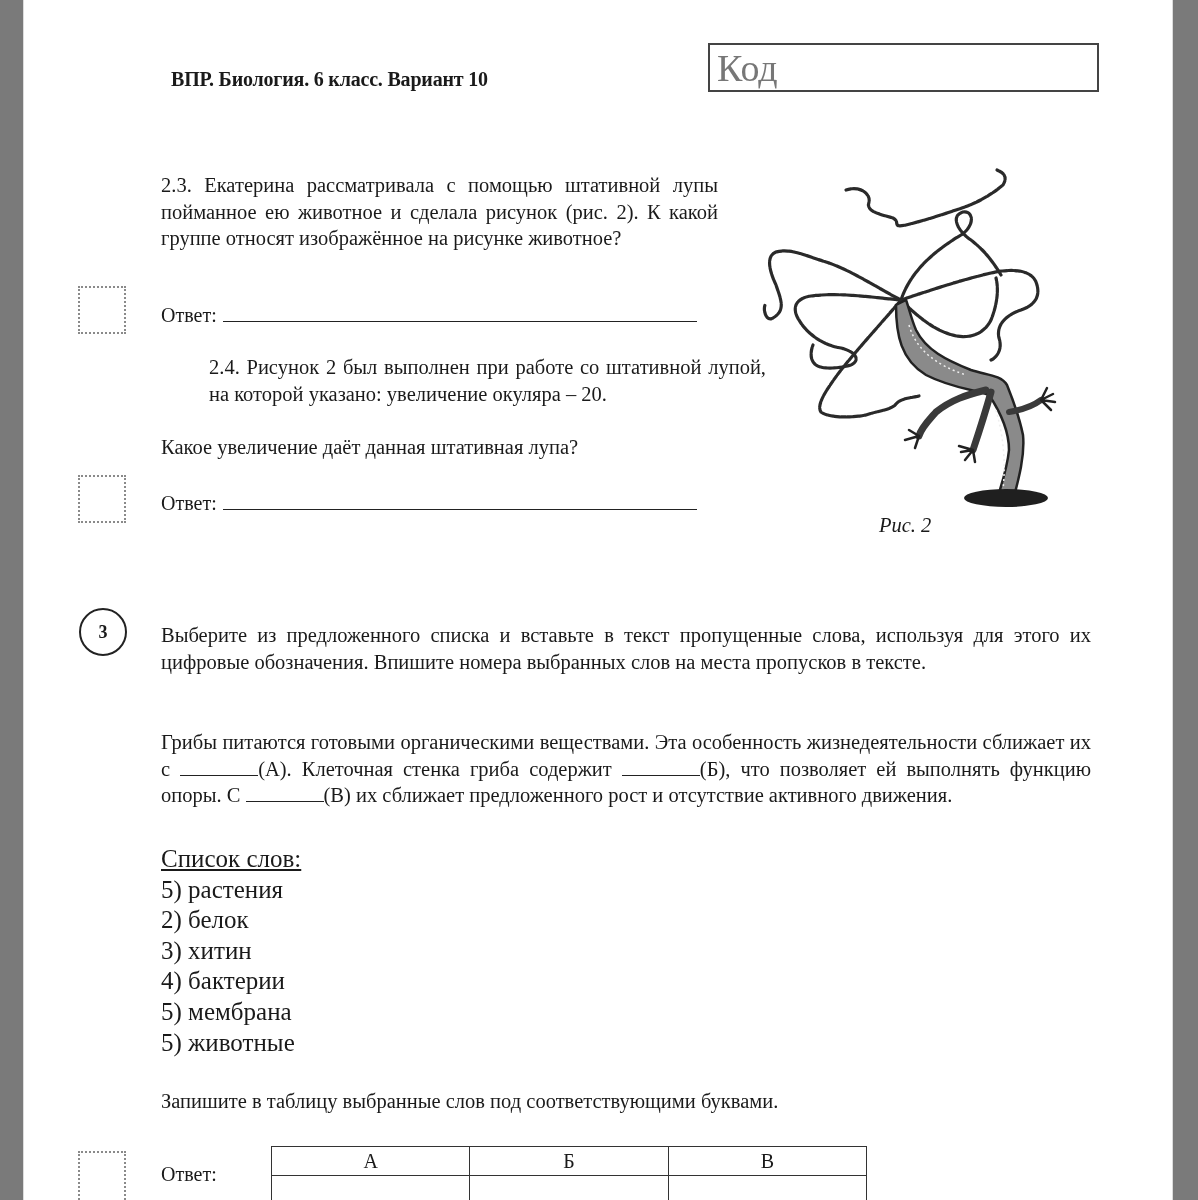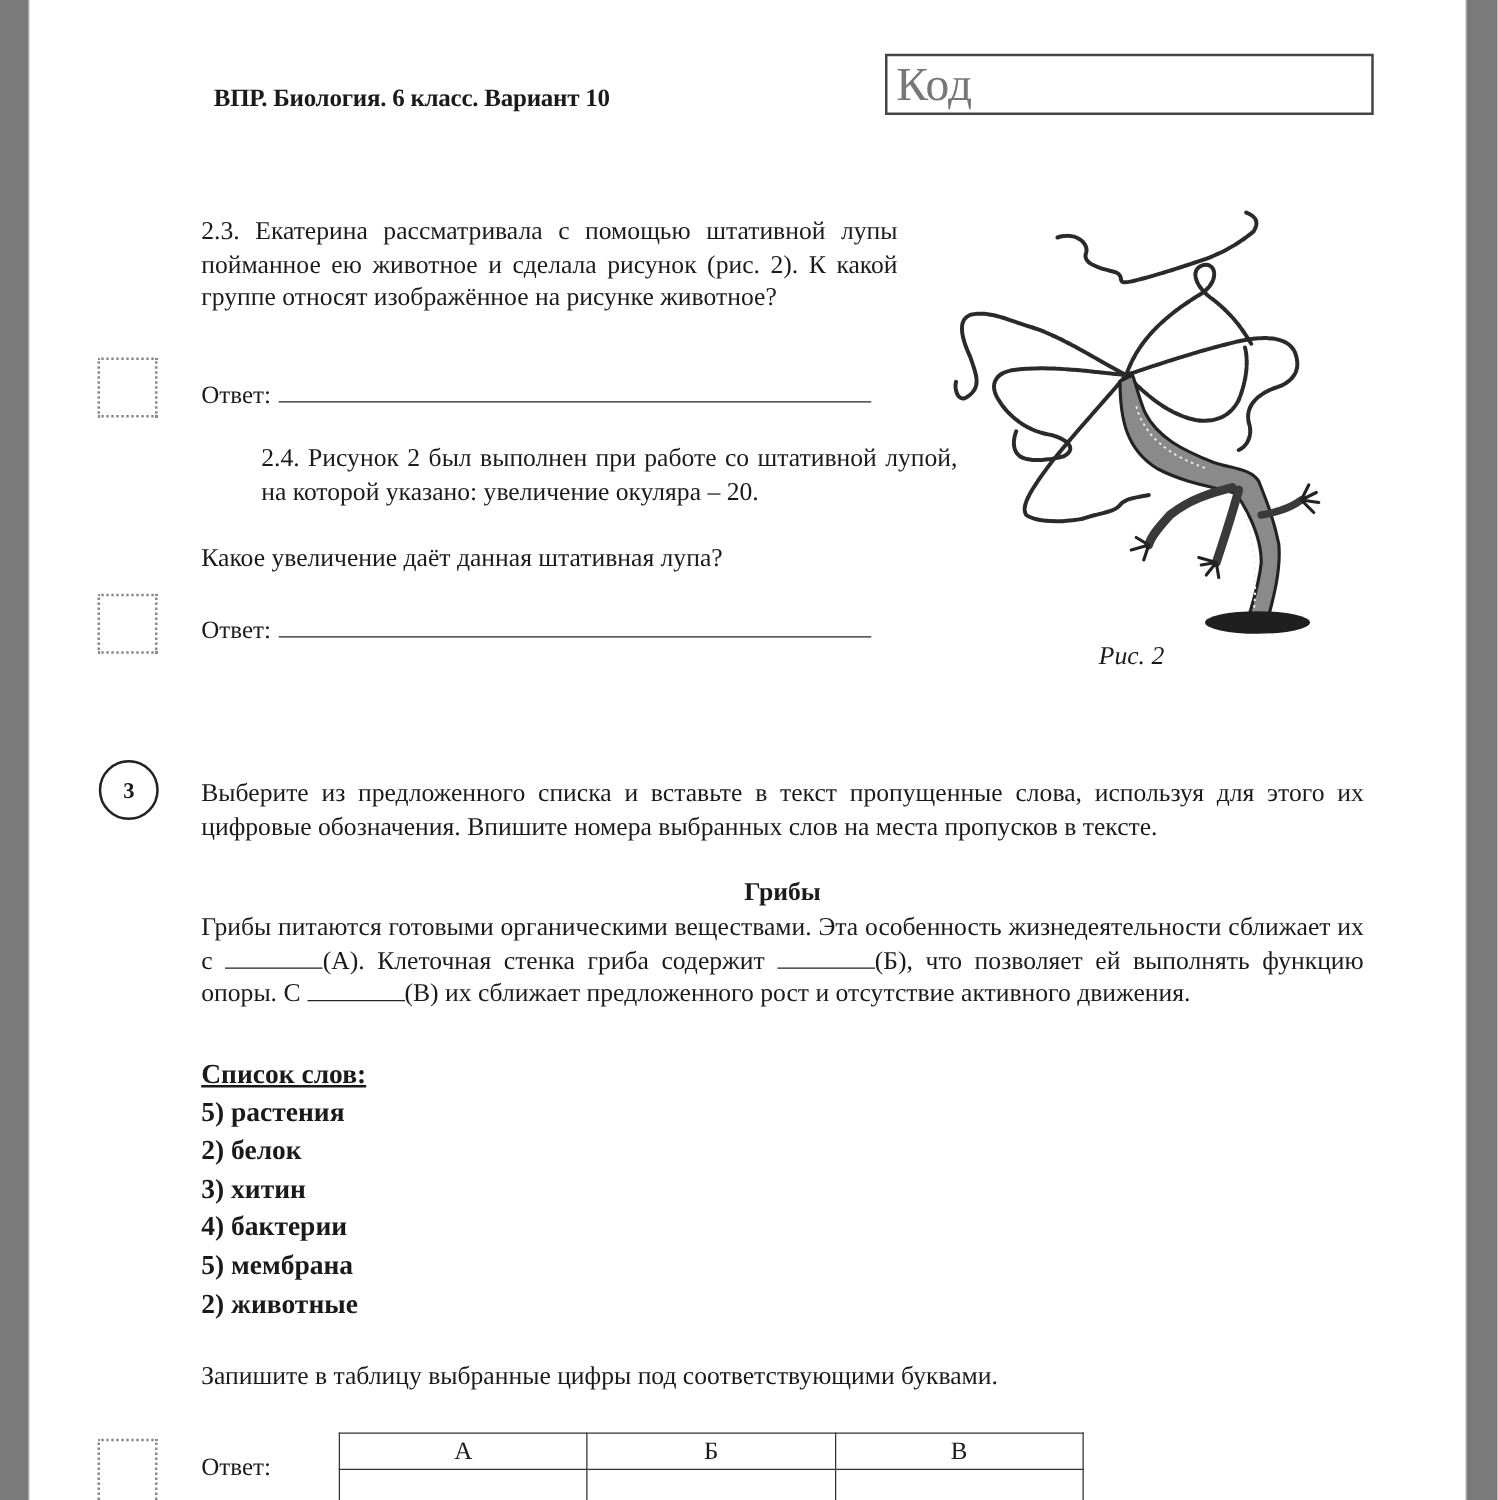--- a/index.html
+++ b/index.html
@@ -39,21 +39,21 @@
       height: 20px; margin-left: 6px; vertical-align: baseline;
     }
     .num-circle {
       left: 55px; top: 608px; width: 48px; height: 48px; border-radius: 50%;
       border: 2px solid #222; box-sizing: border-box;
       display: flex; align-items: center; justify-content: center;
       font-weight: bold; font-size: 18px;
     }
     .center-title { font-weight: bold; text-align: center; font-size: 20.5px; }
     .blank { display: inline-block; width: 78px; border-bottom: 1.5px solid #222; height: 18px; }
-    .list { font-size: 22px; line-height: 30.6px; font-weight: bold; }
+    .list { font-size: 25px; line-height: 30.6px; }
     .list-title { text-decoration: underline; }
     table.ans {
       border-collapse: collapse; position: absolute; left: 247px; top: 1146px;
       width: 596px; font-size: 20px;
     }
     table.ans td, table.ans th {
       border: 1.5px solid #333; text-align: center; font-weight: normal;
       width: 198px; height: 28px; padding: 0;
     }
     .caption { font-style: italic; font-size: 20.5px; }
@@ -113,36 +113,35 @@
       <ellipse cx="255" cy="338" rx="42" ry="9" fill="#1f1f1f"></ellipse>
     </g>
   </svg>
   <div class="abs caption" style="left:855px; top:514px;">Рис. 2</div>
 
   <div class="abs num-circle">
     <span>3</span>
   </div>
   <div class="abs para" style="left:137px; top:622px; width:930px;">Выберите из предложенного списка и вставьте в текст пропущенные слова, используя для этого их цифровые обозначения. Впишите номера выбранных слов на места пропусков в тексте.</div>
 
-  <div class="abs center-title" style="left:137px; top:703px; width:930px;">Грибы</div>
   <div class="abs para" style="left:137px; top:729px; width:930px;">
     <span>Грибы питаются готовыми органическими веществами. Эта особенность жизнедеятельности сближает их с </span><span class="blank"></span><span>(А). Клеточная стенка гриба содержит </span><span class="blank"></span><span>(Б), что позволяет ей выполнять функцию опоры. С </span><span class="blank"></span><span>(В) их сближает предложенного рост и отсутствие активного движения.</span>
   </div>
 
   <div class="abs list" style="left:137px; top:844px;">
     <div class="list-title">Список слов:</div>
     <div>5) растения</div>
     <div>2) белок</div>
     <div>3) хитин</div>
     <div>4) бактерии</div>
     <div>5) мембрана</div>
-    <div>2) животные</div>
+    <div>5) животные</div>
   </div>
 
-  <div class="abs para" style="left:137px; top:1088px;">Запишите в таблицу выбранные цифры под соответствующими буквами.</div>
+  <div class="abs para" style="left:137px; top:1088px;">Запишите в таблицу выбранные слов под соответствующими буквами.</div>
 
   <div class="abs dot-box" style="left:54px; top:1151px; height:60px;"></div>
   <div class="abs answer-line" style="left:137px; top:1163px;">Ответ:</div>
 
   <table class="ans">
     <tbody>
         <tr>
       <th>А</th>
       <th>Б</th>
       <th>В</th>

